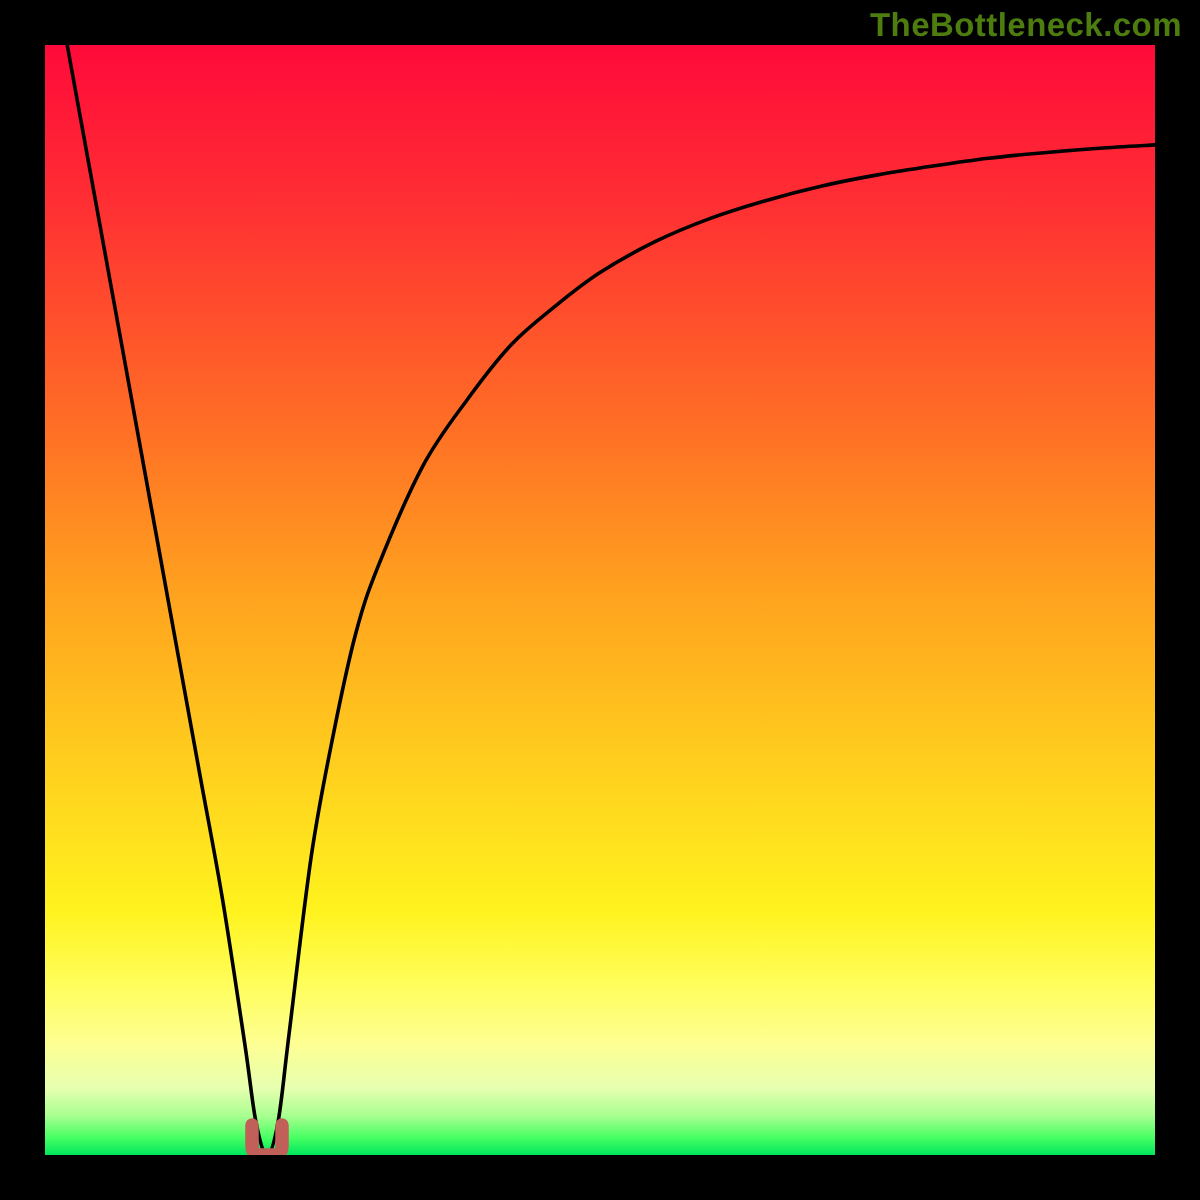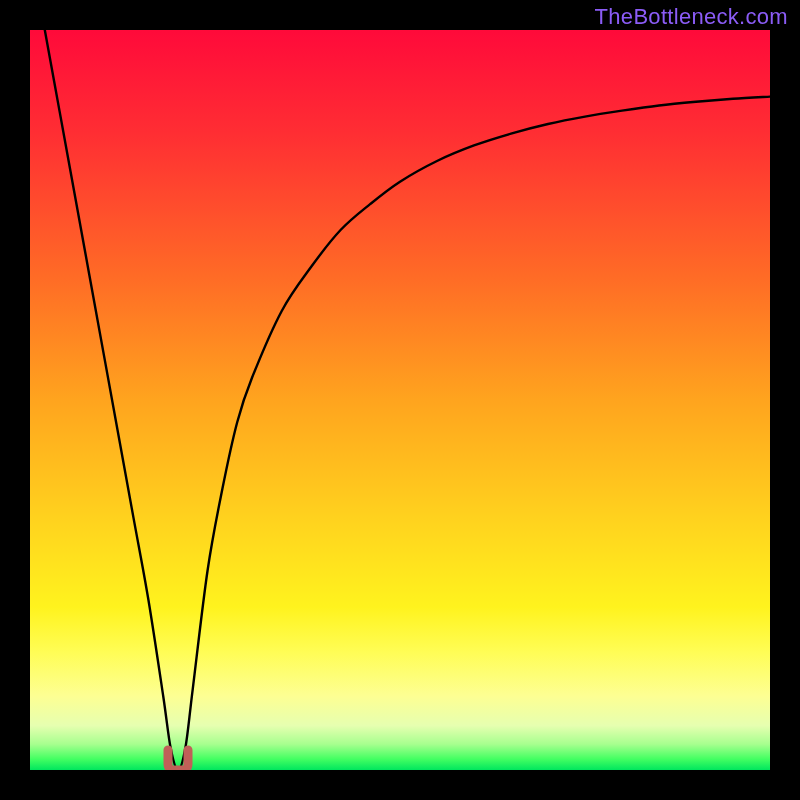--- a/index.html
+++ b/index.html
@@ -37,23 +37,23 @@
     position: absolute;
     left: 0;
     top: 0;
     width: 100%;
     height: 100%;
   }
   .watermark {
     position: absolute;
     top: 4px;
     right: 12px;
-    color: #8b5cf6;
+    color: #4d7c0f;
     font-size: 22px;
-    font-weight: 400;
+    font-weight: 700;
     letter-spacing: 0.3px;
   }
 </style>
 </head>
 <body>
 
 <div class="frame">
 
   <div class="watermark">TheBottleneck.com</div>
 

